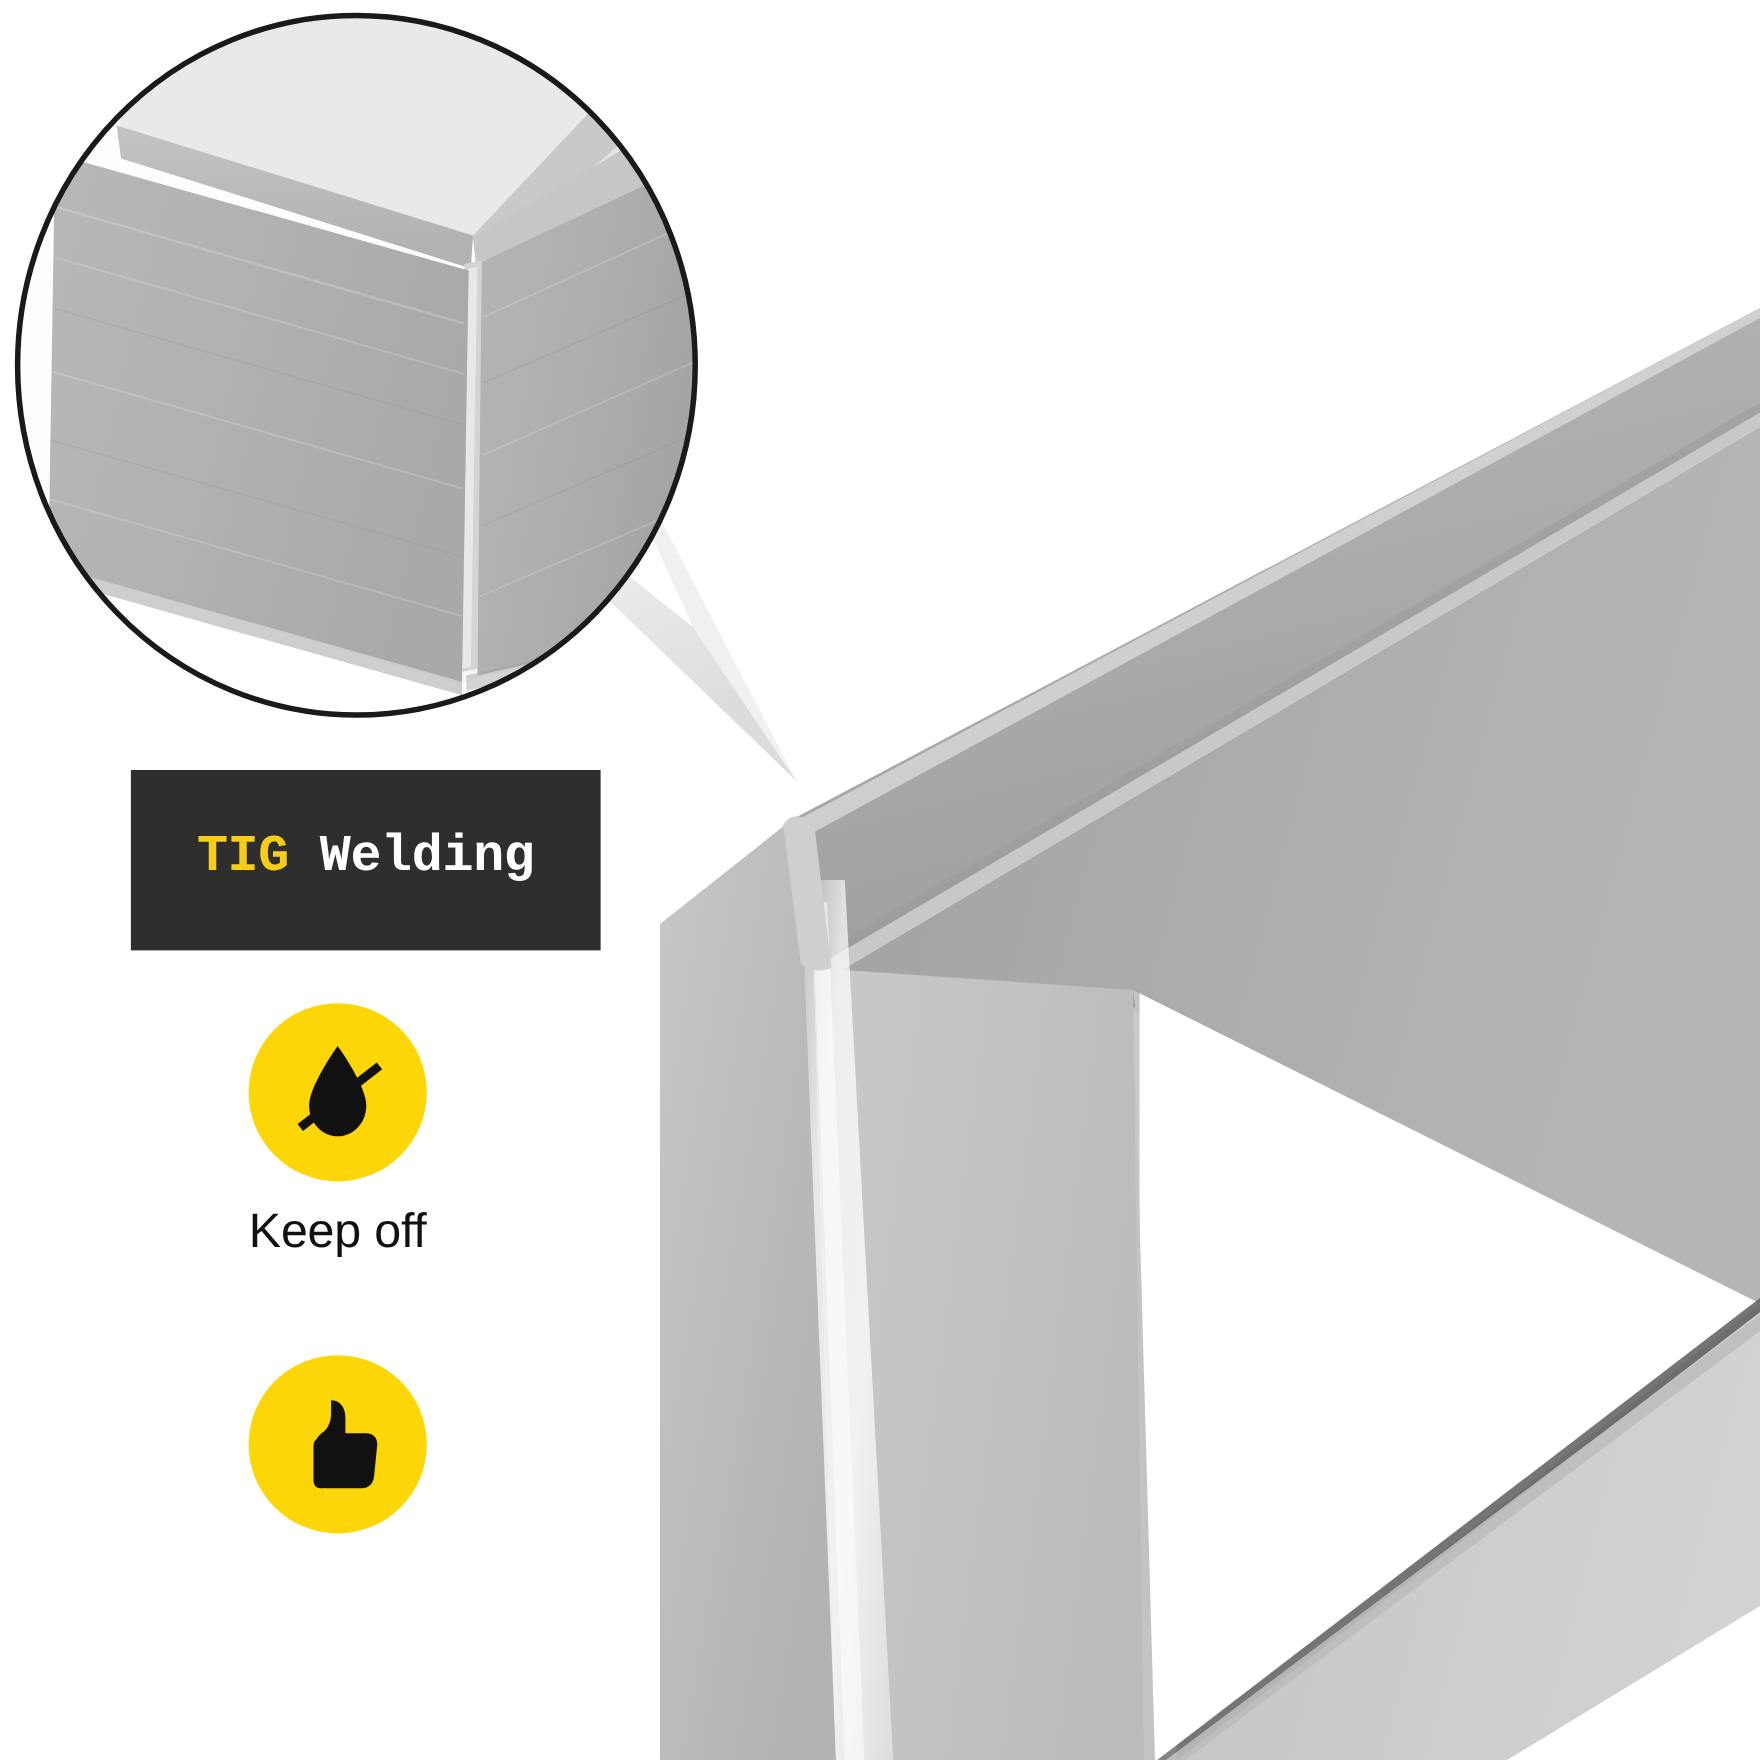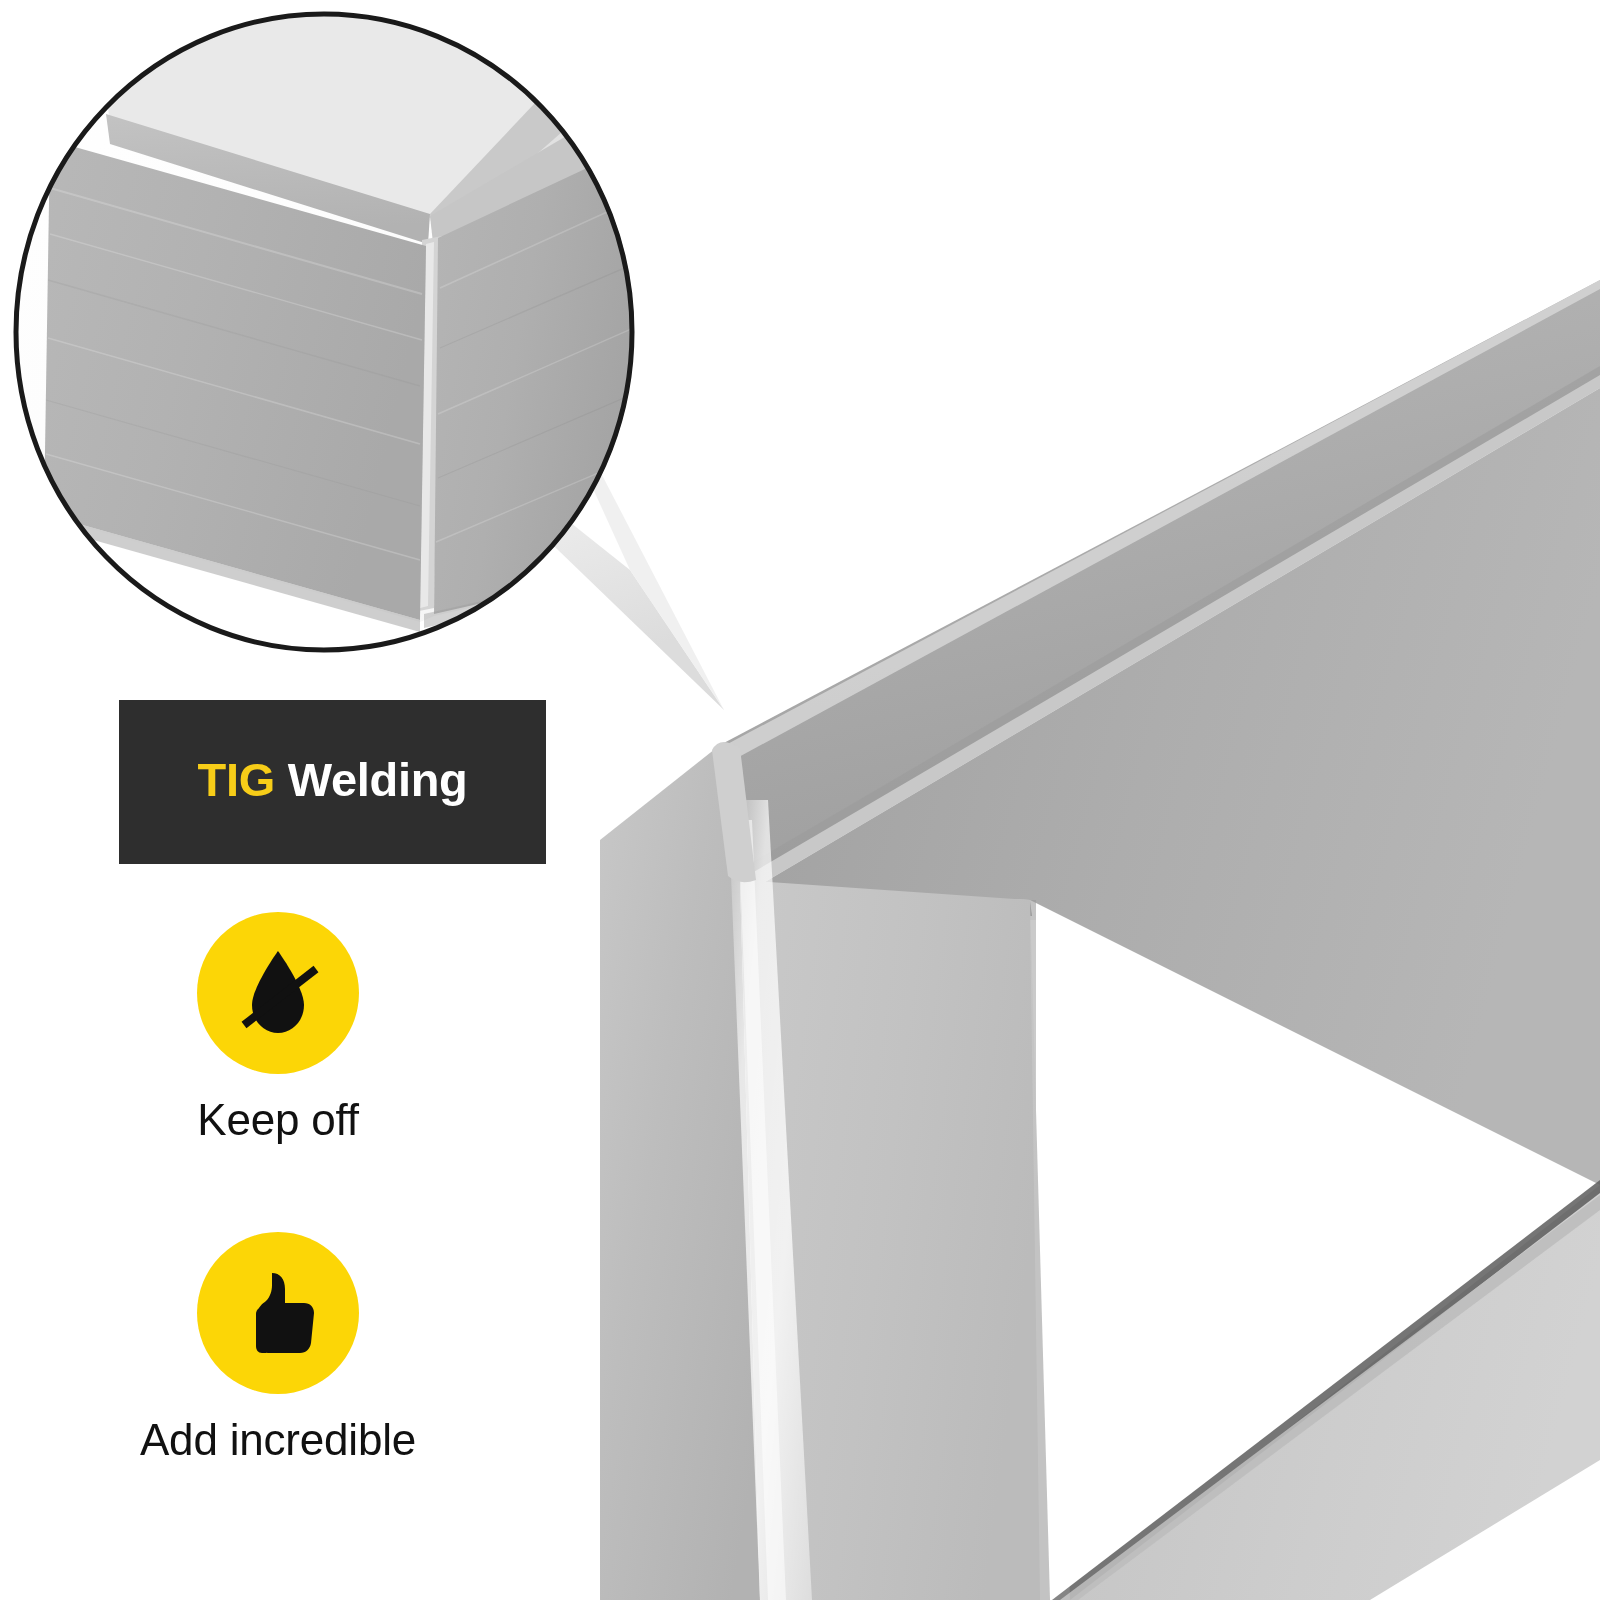--- a/index.html
+++ b/index.html
@@ -14,28 +14,28 @@
   
   .callout-cone { position:absolute; left:330px; top:240px; width:450px; height:500px; }
 
   
   .magnifier { position:absolute; left:10px; top:8px; width:628px; height:648px; }
 
   
   .banner {
     position:absolute; left:119px; top:700px; width:427px; height:164px;
     background:#2e2e2e; display:flex; flex-direction:column;
-    align-items:center; justify-content:center; padding:4px 10px 8px 10px;
+    align-items:center; justify-content:center; padding:4px 10px 8px 10px;font-family:Liberation Mono, monospace;
   }
   .banner-line { font-size:47px; font-weight:bold; color:#ffffff; line-height:1.03;
                  letter-spacing:-0.3px; white-space:nowrap; }
   .banner-line .accent { color:#f7cd18; }
 
   
-  .feature { position:absolute; width:480px; left:38px; text-align:center; }
+  .feature { position:absolute; width:480px; left:67px; text-align:center; }
   .feature-1 { top:912px; }
   .feature-2 { top:1232px; }
 
   .feature-icon {
     width:162px; height:162px; border-radius:50%;
     background:#fcd606; margin:0 auto;
     display:flex; align-items:center; justify-content:center;
   }
   .feature-label {
     margin-top:20px; font-size:44px; line-height:1.18; color:#111111;
@@ -235,17 +235,16 @@
   <div class="feature feature-2">
     <div class="feature-icon">
       <svg width="100" height="100" viewBox="0 0 100 100" xmlns="http://www.w3.org/2000/svg">
         <path d="M44 10 C52 10 57 16 57 26 L57 40 L76 40 C82 40 86 44 86 50 L83 80
                  C82 86 78 90 72 90 L40 90 C34 90 30 86 30 80 L30 50
                  C30 44 34 41 38 38 C42 34 44 28 44 22 Z" fill="#111111"></path>
         <path d="M38 44 L38 90 L34 90 C30 90 28 87 28 83 L28 51 C28 47 31 44 35 44 Z" fill="#111111"></path>
       </svg>
     </div>
     <div class="feature-label">
-      <div>Add incredible</div>
     </div>
   </div>
 
 </div>
 
 </body></html>

